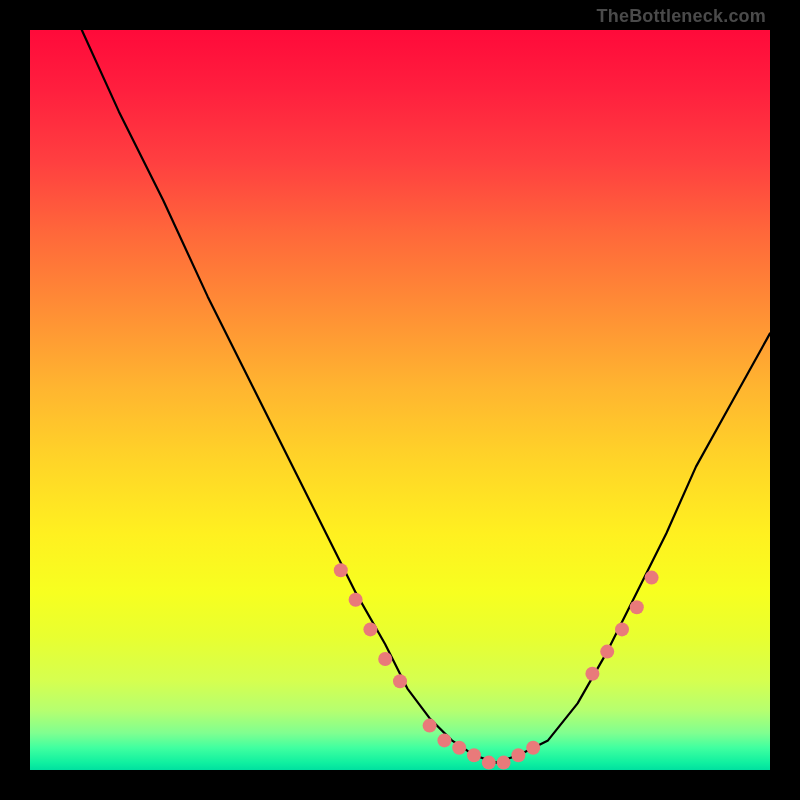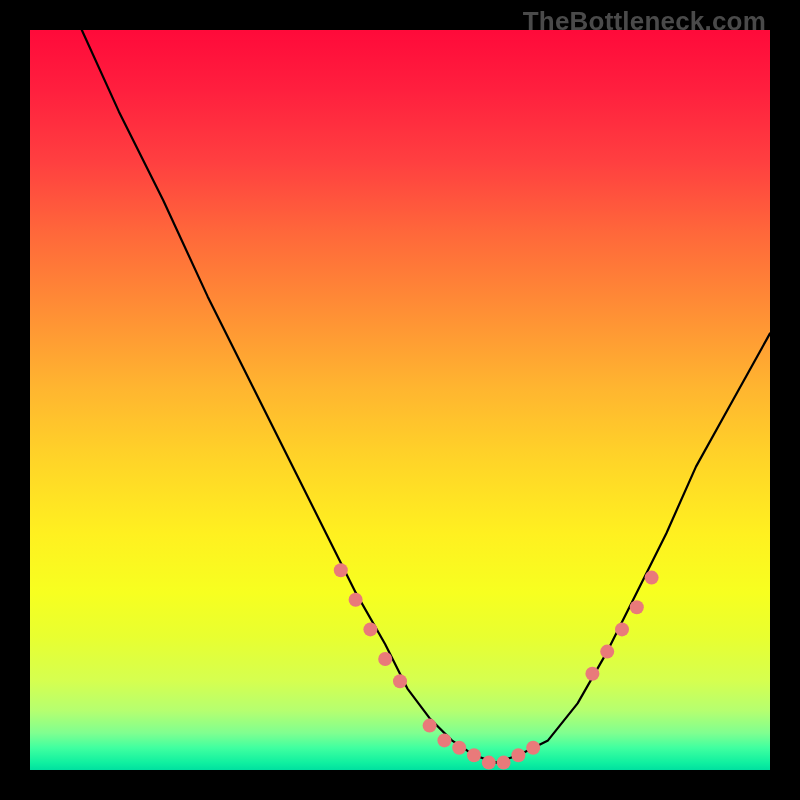--- a/index.html
+++ b/index.html
@@ -39,21 +39,21 @@
       #40ffa0 97%,
       #10f0a0 99%,
       #00e0a0 100%
     );
   }
   .watermark {
     position: absolute;
     top: 6px;
     right: 34px;
     font-family: Arial, Helvetica, sans-serif;
-    font-size: 26px;
+    font-size: 18px;
     font-weight: 600;
     color: #4a4a4a;
     letter-spacing: 0.2px;
   }
   svg.curve-layer {
     position: absolute;
     left: 0;
     top: 0;
     width: 740px;
     height: 740px;

